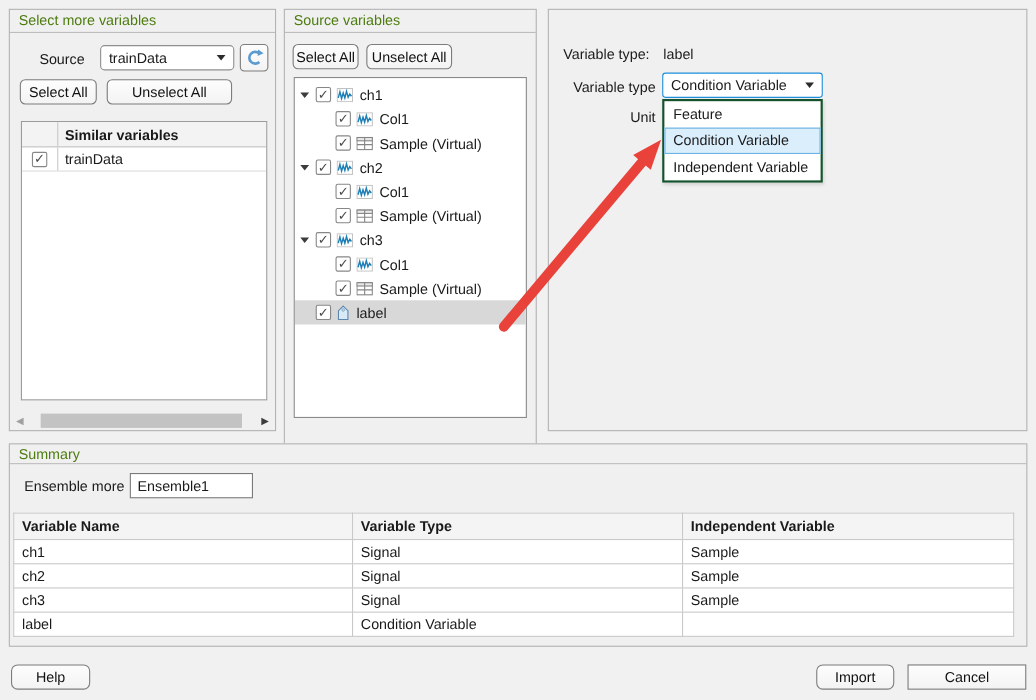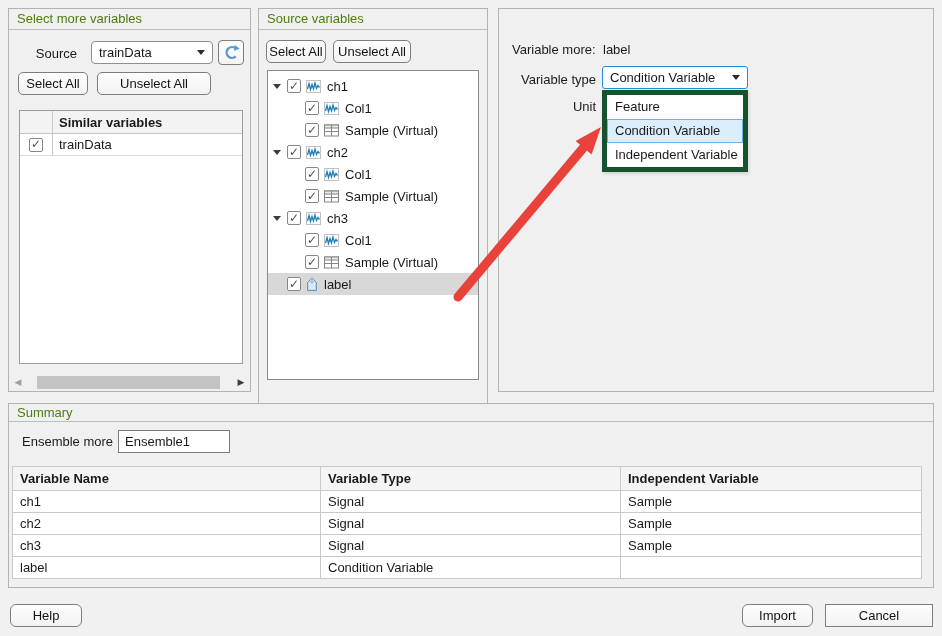--- a/index.html
+++ b/index.html
@@ -81,21 +81,21 @@
   .exp-spacer { width: 14px; flex: none; }
   .indent { width: 18px; flex: none; }
   .trow .cb { margin-right: 5px; }
   .ticon { display: inline-flex; margin-right: 6px; flex: none; }
   .tlabel { white-space: nowrap; }
 
   
   .proplabel { position: absolute; white-space: nowrap; }
   .combo.blue { border: 1px solid #1e8ed8; border-radius: 3px; }
   .ddlist {
-    position: absolute; background: #fff; border: 5px solid #14532d;
+    position: absolute; background: #fff; border: 2px solid #14532d;
     z-index: 20; box-shadow: 1px 2px 3px rgba(0,0,0,0.12);
   }
   .dditem { height: 24px; line-height: 22px; padding: 0 7px; border: 1px solid transparent; white-space: nowrap; }
   .dditem.selected { background: #daeefb; border: 1px solid #6cb2e2; }
 
   
   .textinput {
     position: absolute; height: 23px; background: #fff;
     border: 1px solid #7a7a7a; padding: 0 6px; font: 13px "Liberation Sans", sans-serif; color: #1a1a1a;
   }
@@ -312,21 +312,21 @@
               <circle cx="6" cy="4.8" r="1.1" fill="#fff" stroke="#5d87ad" stroke-width="0.7"></circle>
             </svg>
         </span>
         <span class="tlabel">label</span>
       </div>
     </div>
   </div>
 
   <div class="panel" style="left:498px; top:8px; width:436px; height:384px;">
 
-    <div class="proplabel" style="left:13px; top:33px;">Variable more:</div>
+    <div class="proplabel" style="left:13px; top:33px;">Variable type:</div>
     <div class="proplabel" style="left:104px; top:33px;">label</div>
 
     <div class="proplabel" style="left:0; top:63px; width:97px; text-align:right;">Variable type</div>
     <div class="combo blue" style="left:103px; top:57px; width:146px;">
       <span>Condition Variable</span>
       <span class="caret"></span>
     </div>
 
     <div class="proplabel" style="left:0; top:90px; width:97px; text-align:right;">Unit</div>
 

